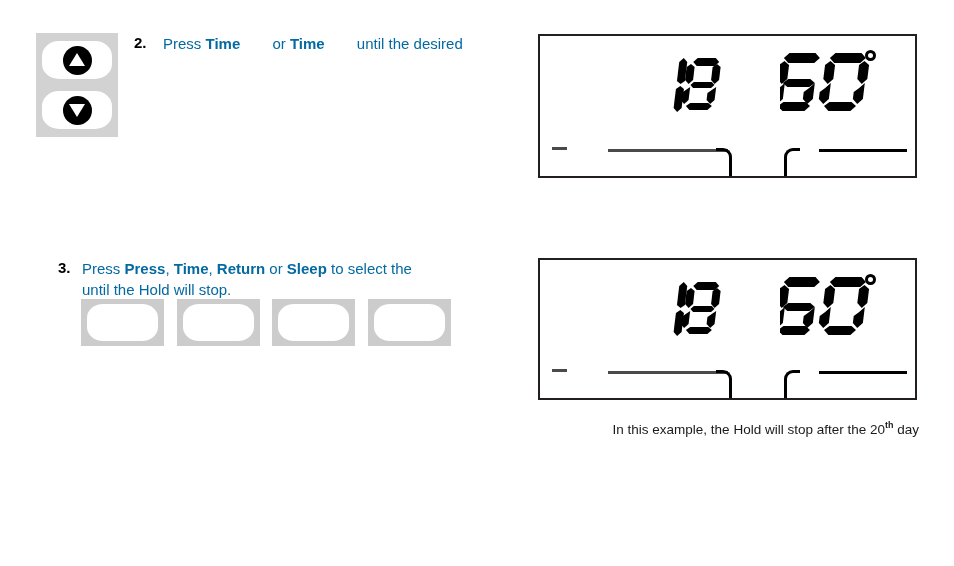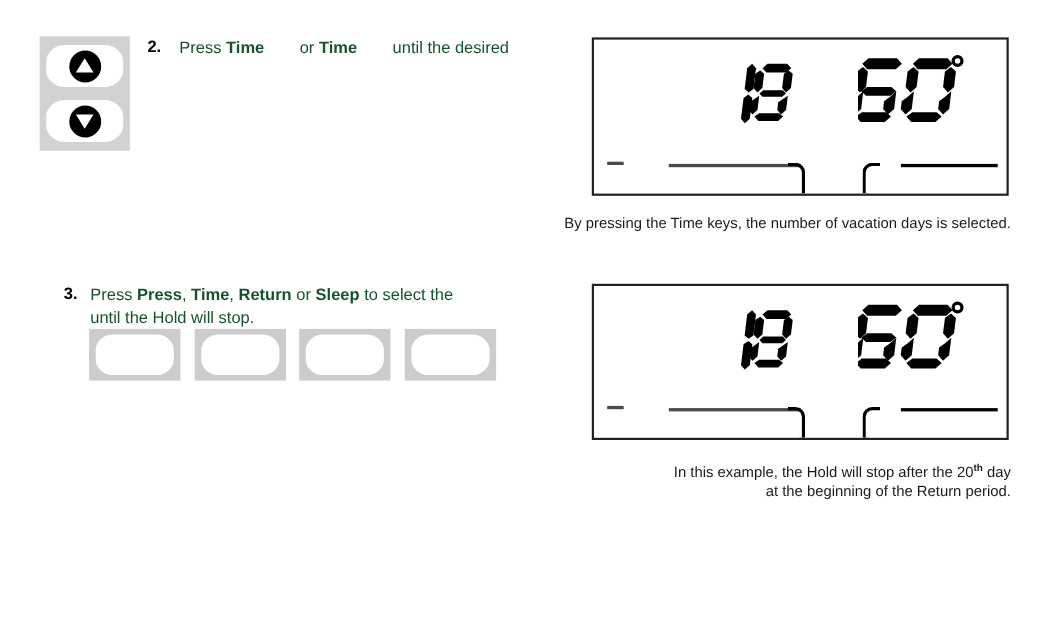--- a/index.html
+++ b/index.html
@@ -20,21 +20,21 @@
 
   
   .step-num {
     font-size: 15px;
     font-weight: bold;
     line-height: 20px;
   }
   .step-body {
     font-size: 15px;
     line-height: 21px;
-    color: #14532d;
+    color: #0369a1;
   }
   .step-body b { font-weight: bold; }
   .gap-key {
     display: inline-block;
     width: 28px;
   }
 
   
   .keypad-arrows {
     background: #d2d2d2;
@@ -251,21 +251,21 @@
 
     <span class="dash-left"></span>
     <span class="bar-left"></span>
     <span class="hook-left"></span>
     <span class="hook-right"></span>
     <span class="bar-right"></span>
   </div>
 </div>
 
 <div class="caption" style="left:497px; top:194px; width:422px;">
-  <span>By pressing the Time keys, the number of vacation days is selected.</span><br>
+  <br>
 </div>
 
 <div class="abs step-num" style="left:58px; top:258px;">3.</div>
 
 <div class="abs step-body" style="left:82px; top:258px; width:410px;">
   <span>Press </span><b>Press</b><span>, </span><b>Time</b><span>, </span><b>Return</b><span> or </span><b>Sleep</b><span> to select the</span><br>
   <span>until the Hold will stop.</span>
 </div>
 
 <div class="period-key" style="left:81px; top:299px;"></div>
@@ -319,14 +319,13 @@
     <span class="dash-left"></span>
     <span class="bar-left"></span>
     <span class="hook-left"></span>
     <span class="hook-right"></span>
     <span class="bar-right"></span>
   </div>
 </div>
 
 <div class="caption" style="left:497px; top:417px; width:422px;">
   <span>In this example, the Hold will stop after the 20</span><sup>th</sup><span> day</span><br>
-  <span>at the beginning of the Return period.</span>
 </div>
 
 </body></html>

